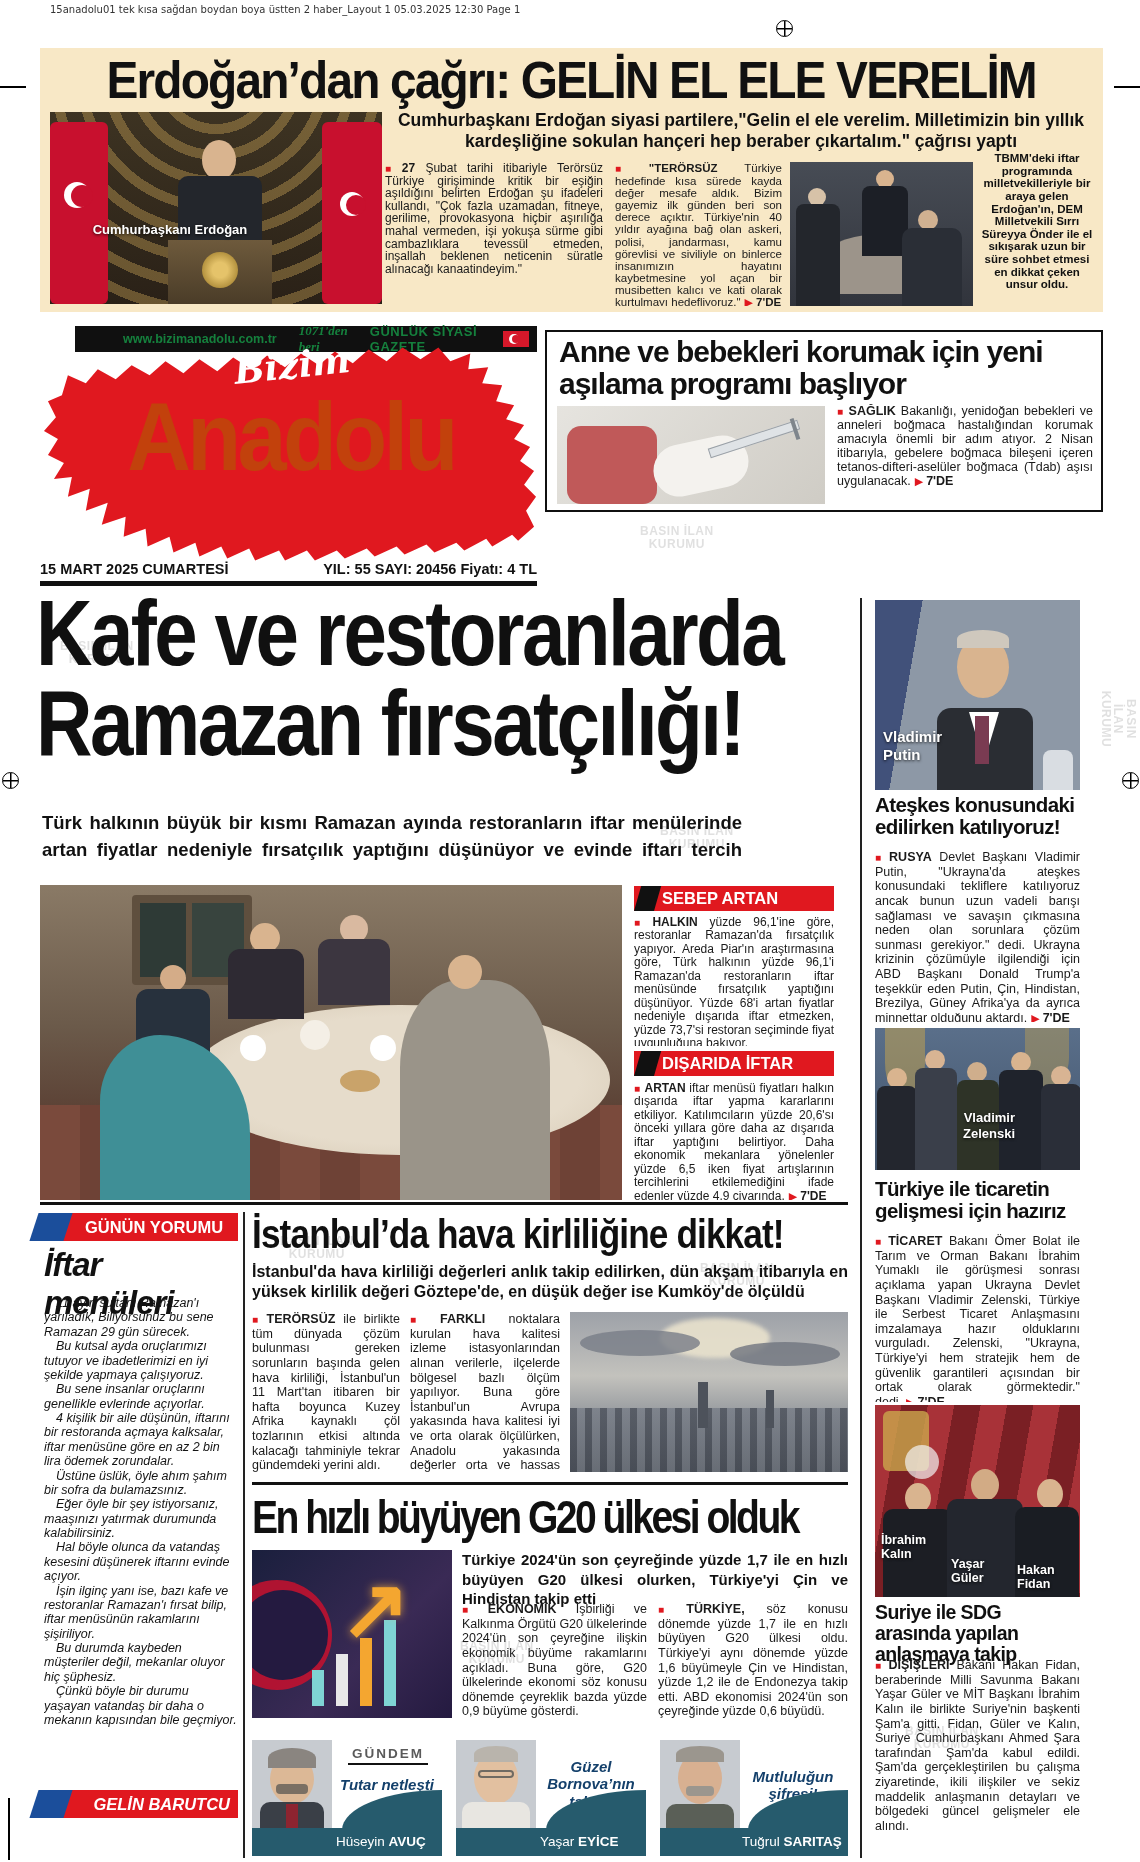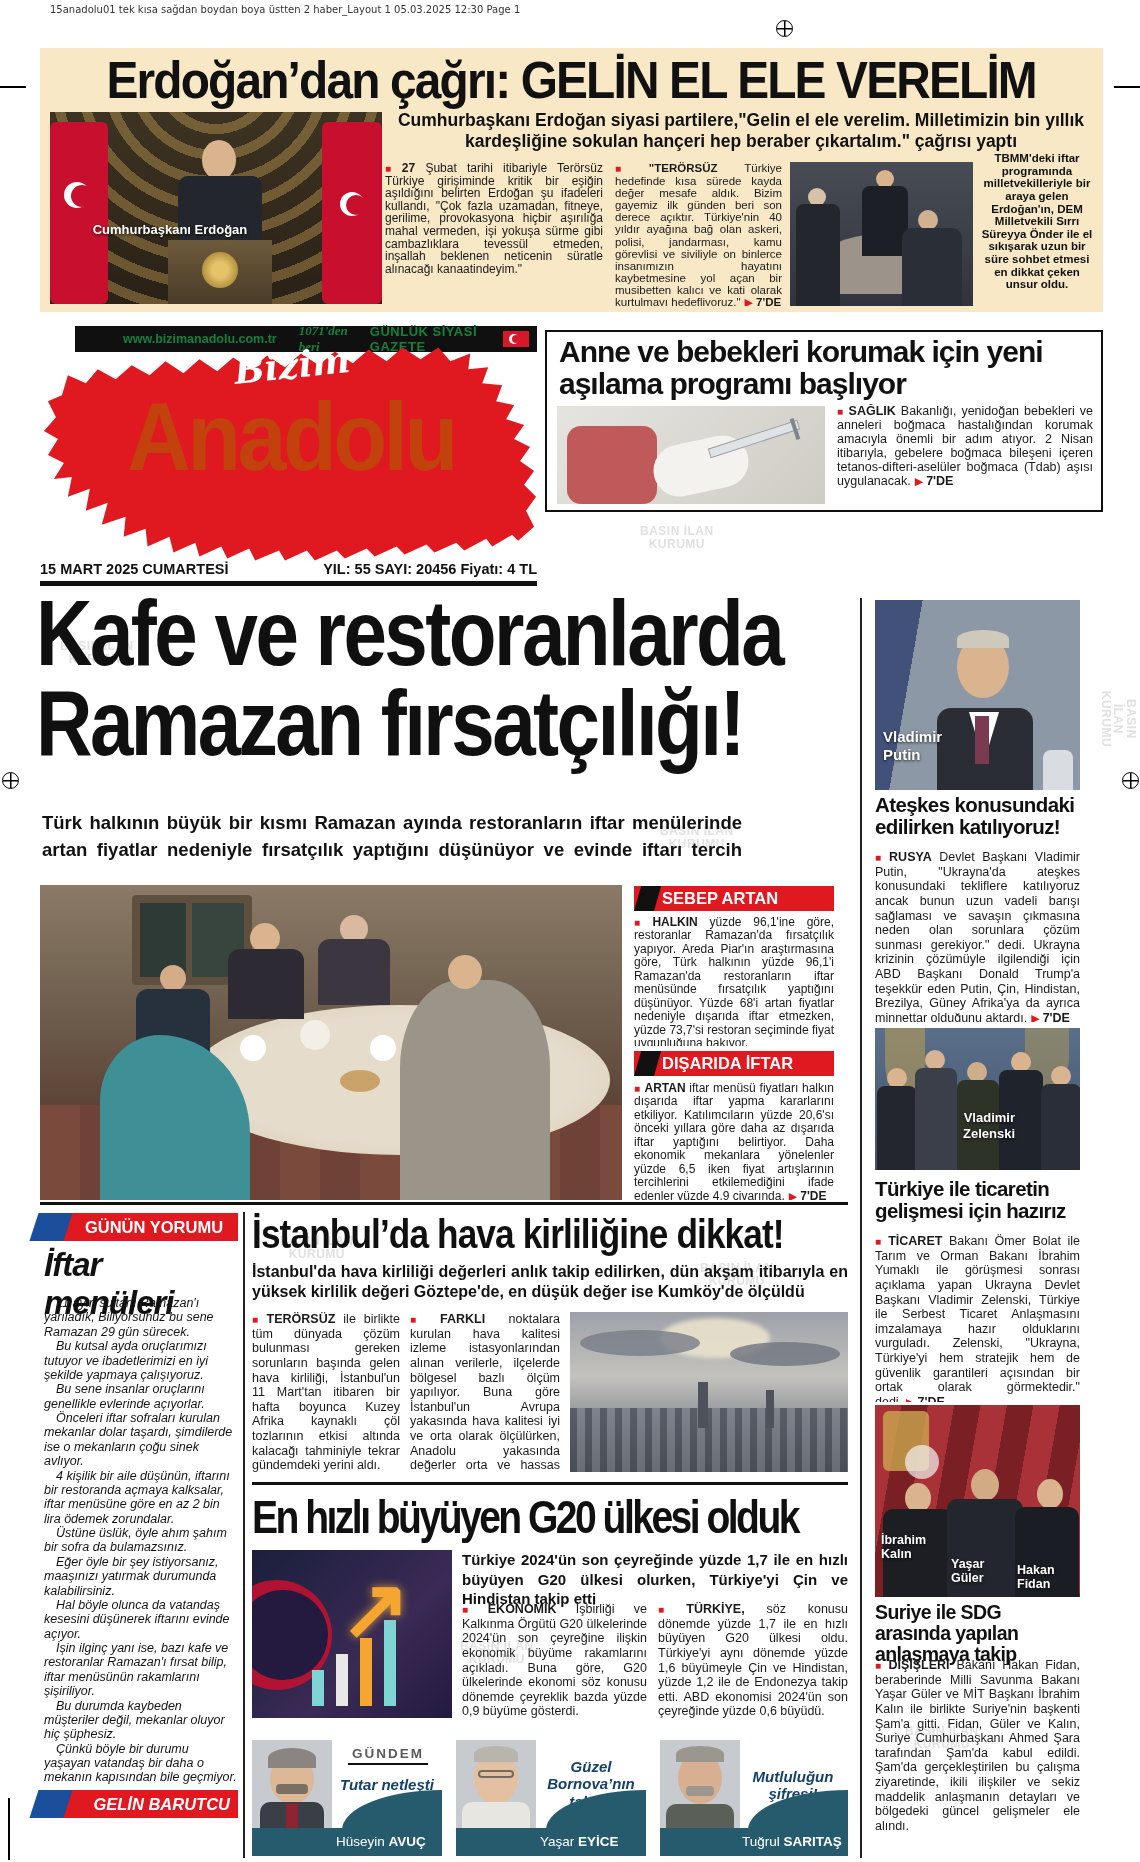--- a/index.html
+++ b/index.html
@@ -253,21 +253,20 @@
   <div class="body abs" style="left:875px;top:1658px;width:205px;height:180px">
     <span class="sq"></span><b class="lead">DIŞİŞLERİ</b> <span>Bakanı Hakan Fidan, beraberinde Milli Savunma Bakanı Yaşar Güler ve MİT Başkanı İbrahim Kalın ile birlikte Suriye'nin başkenti Şam'a gitti. Fidan, Güler ve Kalın, Suriye Cumhurbaşkanı Ahmed Şara tarafından Şam'da kabul edildi. Şam'da gerçekleştirilen bu çalışma ziyaretinde, ikili ilişkiler ve sekiz maddelik anlaşmanın detayları ve bölgedeki güncel gelişmeler ele alındı.</span>
   </div>
 
   <div class="banner" style="left:40px;top:1213px;width:198px;padding-left:30px;box-sizing:border-box"><span>GÜNÜN YORUMU</span></div>
   <div class="abs" style="left:44px;top:1246px;width:192px;font-size:33px;font-style:italic;font-weight:700;letter-spacing:-1px">İftar menüleri</div>
   <div class="opin abs" style="left:44px;top:1296px;width:193px;height:488px;overflow:hidden">
     <p>11 ayın sultanı Ramazan'ı yarıladık, Biliyorsunuz bu sene Ramazan 29 gün sürecek.</p>
       <p>Bu kutsal ayda oruçlarımızı tutuyor ve ibadetlerimizi en iyi şekilde yapmaya çalışıyoruz.</p>
     <p>Bu sene insanlar oruçlarını genellikle evlerinde açıyorlar.</p>
-      <p>Önceleri iftar sofraları kurulan mekanlar dolar taşardı, şimdilerde ise o mekanların çoğu sinek avlıyor.</p>
     <p>4 kişilik bir aile düşünün, iftarını bir restoranda açmaya kalksalar, iftar menüsüne göre en az 2 bin lira ödemek zorundalar.</p>
       <p>Üstüne üslük, öyle ahım şahım bir sofra da bulamazsınız.</p>
     <p>Eğer öyle bir şey istiyorsanız, maaşınızı yatırmak durumunda kalabilirsiniz.</p>
       <p>Hal böyle olunca da vatandaş kesesini düşünerek iftarını evinde açıyor.</p>
     <p>İşin ilginç yanı ise, bazı kafe ve restoranlar Ramazan'ı fırsat bilip, iftar menüsünün rakamlarını şişiriliyor.</p>
       <p>Bu durumda kaybeden müşteriler değil, mekanlar oluyor hiç şüphesiz.</p>
     <p>Çünkü böyle bir durumu yaşayan vatandaş bir daha o mekanın kapısından bile geçmiyor.</p>
 
   </div>
   <div class="banner" style="left:40px;top:1790px;width:198px;font-style:italic;text-align:right;padding-right:8px;box-sizing:border-box"><span>GELİN BARUTCU</span></div>

